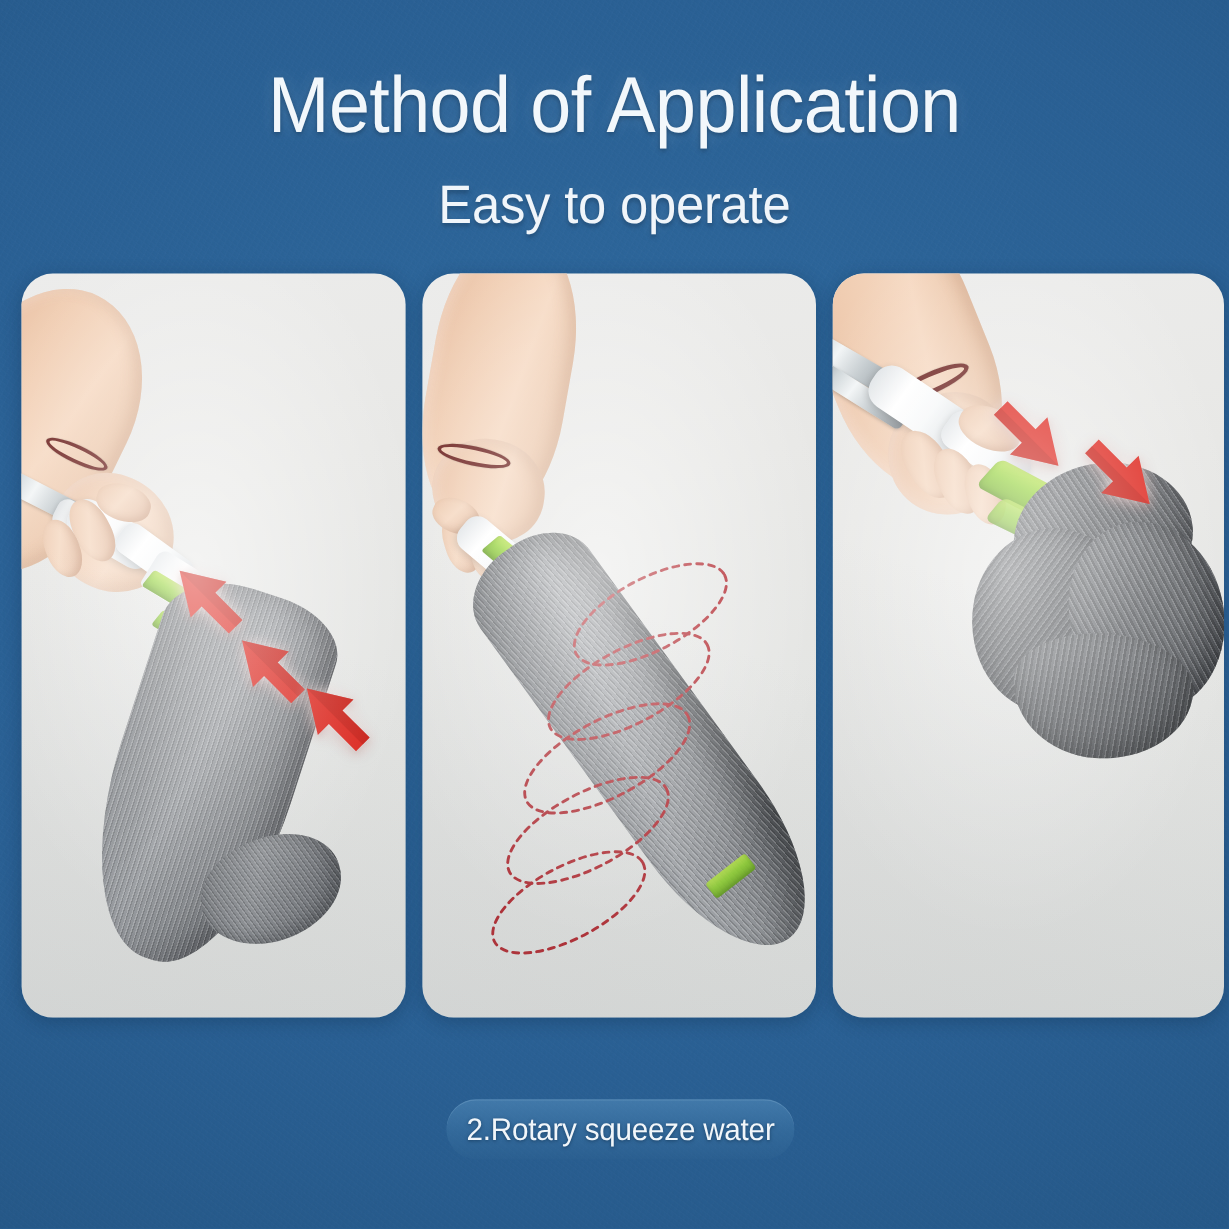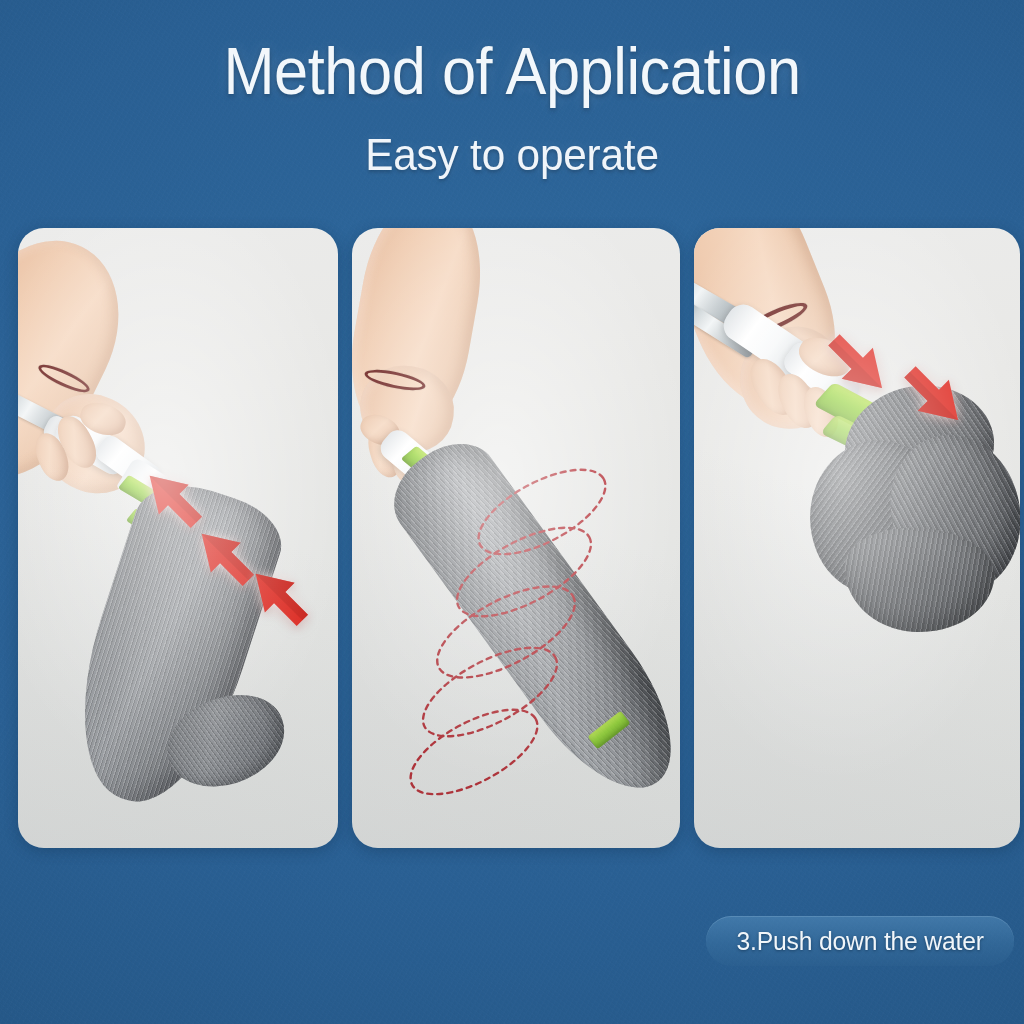--- a/index.html
+++ b/index.html
@@ -29,21 +29,21 @@
     opacity: 0.16;
     background-image:
       repeating-linear-gradient(37deg, rgba(255,255,255,0.05) 0 1px, rgba(0,0,0,0.04) 1px 2px, transparent 2px 4px),
       repeating-linear-gradient(118deg, rgba(255,255,255,0.045) 0 1px, rgba(0,0,0,0.035) 1px 3px, transparent 3px 5px),
       repeating-linear-gradient(77deg, rgba(0,0,0,0.03) 0 2px, transparent 2px 3px);
   }
 
   
   .header {
     position: absolute;
-    top: 0; left: 0; right: 0;
+    top: 16px; left: 0; right: 0;
     text-align: center;
     z-index: 6;
   }
   .title {
     font-size: 66px;
     line-height: 1;
     padding-top: 38px;
     color: #f2f7fb;
     font-weight: 400;
     letter-spacing: -0.5px;
@@ -376,16 +376,16 @@
       </svg>
 
       <div class="panel-vignette"></div>
       <div class="panel-shade"></div>
     </div>
   </div>
 
 </div>
 
 <div class="captions">
-  <div class="caption-pill" id="caption-3">
-    <span class="caption-text">3.Push down the water</span>
+  <div class="caption-pill" id="caption-2">
+    <span class="caption-text">2.Rotary squeeze water</span>
   </div>
 </div>
 
 </body></html>

